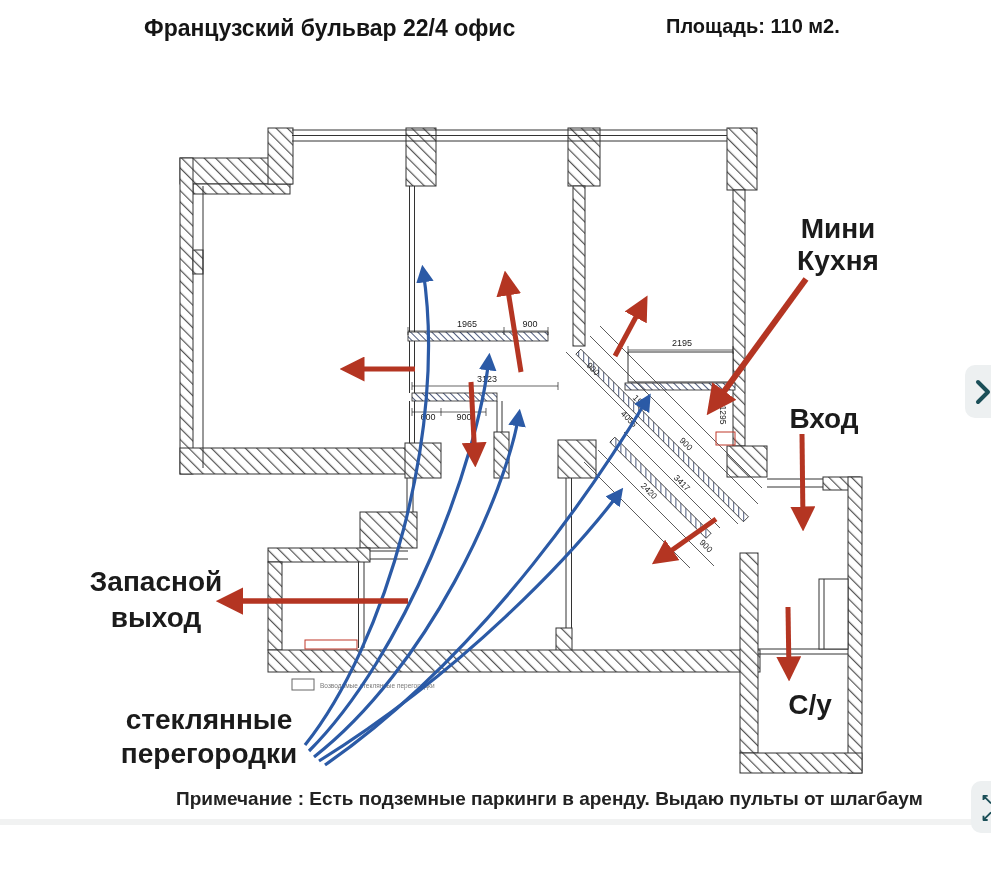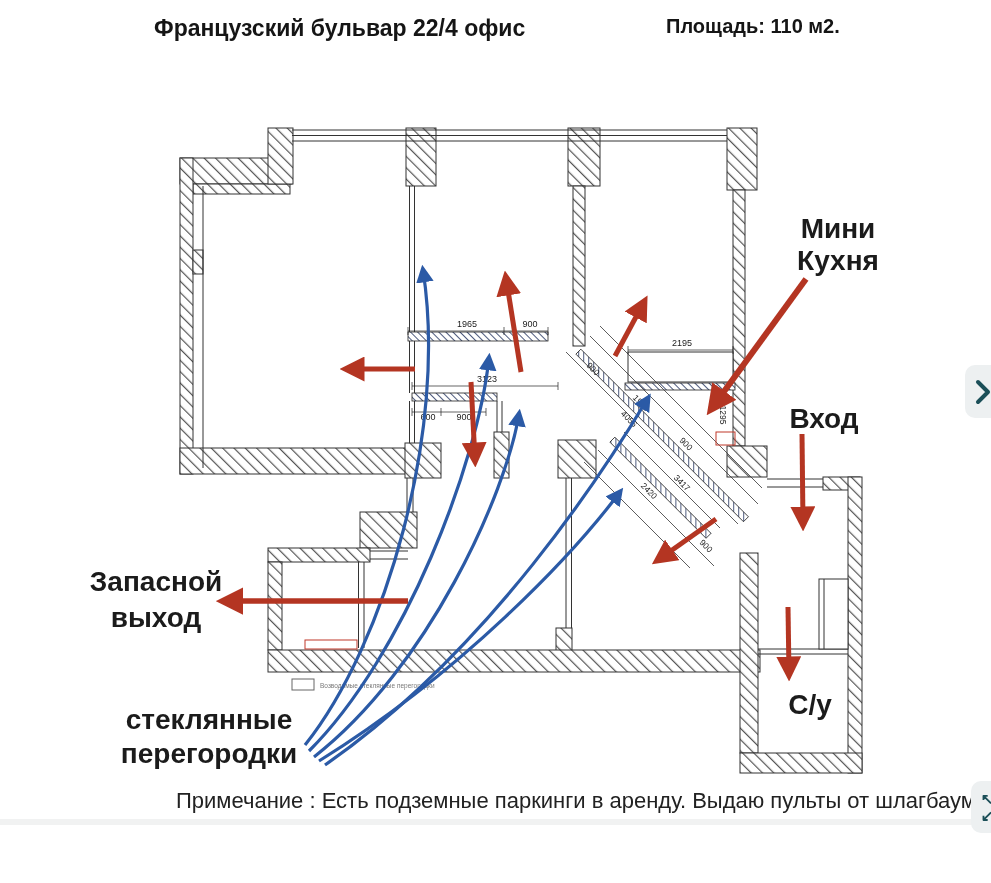--- a/index.html
+++ b/index.html
@@ -1,20 +1,20 @@
 <!DOCTYPE html>
 <html><head>
 <meta charset="utf-8">
 <style>
   html,body{margin:0;padding:0;background:#fff;}
   .stage{position:relative;width:991px;height:883px;background:#ffffff;overflow:hidden;
          font-family:"Liberation Sans",sans-serif;}
-  .title{position:absolute;left:154px;top:15px;font-size:23px;font-weight:700;color:#151515;white-space:nowrap;}
+  .title{position:absolute;left:144px;top:15px;font-size:23px;font-weight:700;color:#151515;white-space:nowrap;}
   .area{position:absolute;left:666px;top:15px;font-size:20px;font-weight:700;color:#151515;white-space:nowrap;}
-  .note{position:absolute;left:176px;top:788px;font-size:22px;font-weight:400;color:#222;white-space:nowrap;}
+  .note{position:absolute;left:176px;top:788px;font-size:19px;font-weight:700;color:#222;white-space:nowrap;}
   .strip{position:absolute;left:0;top:819px;width:100%;height:6px;background:#f1f2f2;}
   .planwrap{position:absolute;left:0;top:0;width:991px;height:883px;}
   svg{display:block;}
   .dim{font-size:9px;fill:#1a1a1a;}
   .dimr{font-size:8.5px;fill:#1a1a1a;}
   .biglabel{font-size:28px;font-weight:700;fill:#1b1b1b;}
   .legendtext{font-size:6.5px;fill:#787878;}
   .ui-btn{position:absolute;background:#edf0f1;border:none;padding:0;margin:0;cursor:pointer;
           display:flex;flex-direction:column;align-items:center;justify-content:center;}
   .next-btn{top:365px;right:-10px;width:36px;height:53px;border-radius:10px;}

